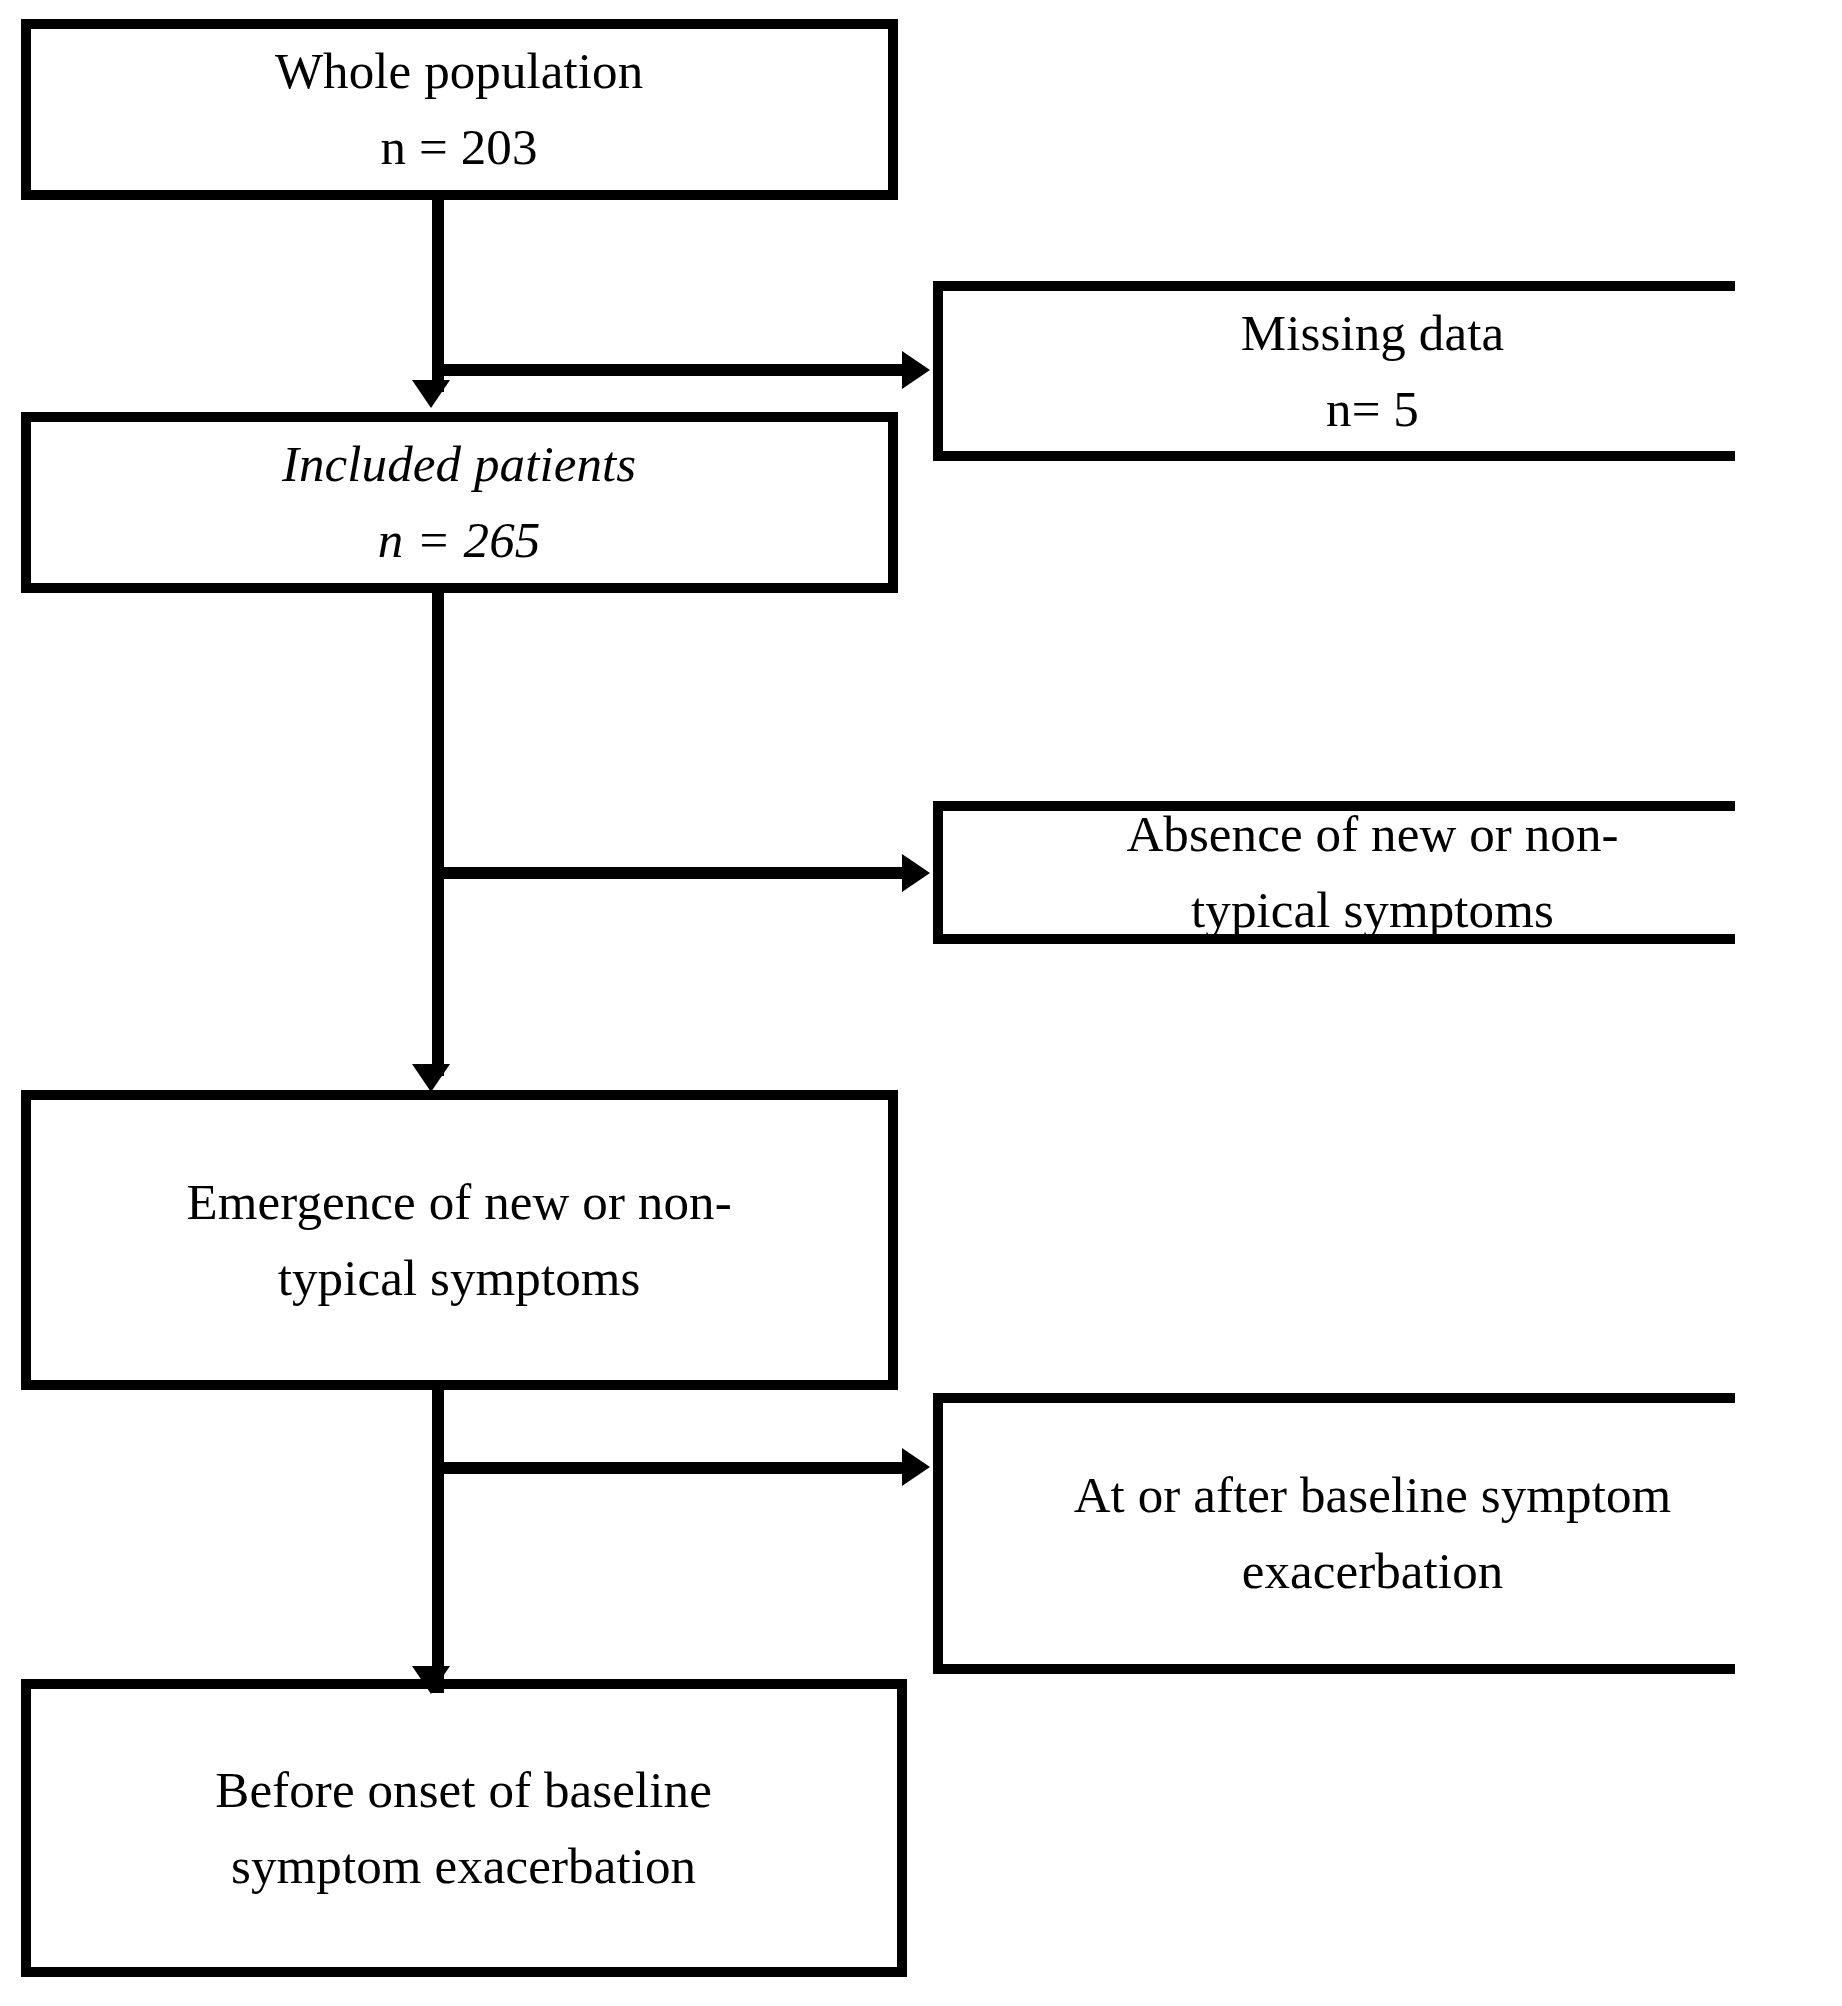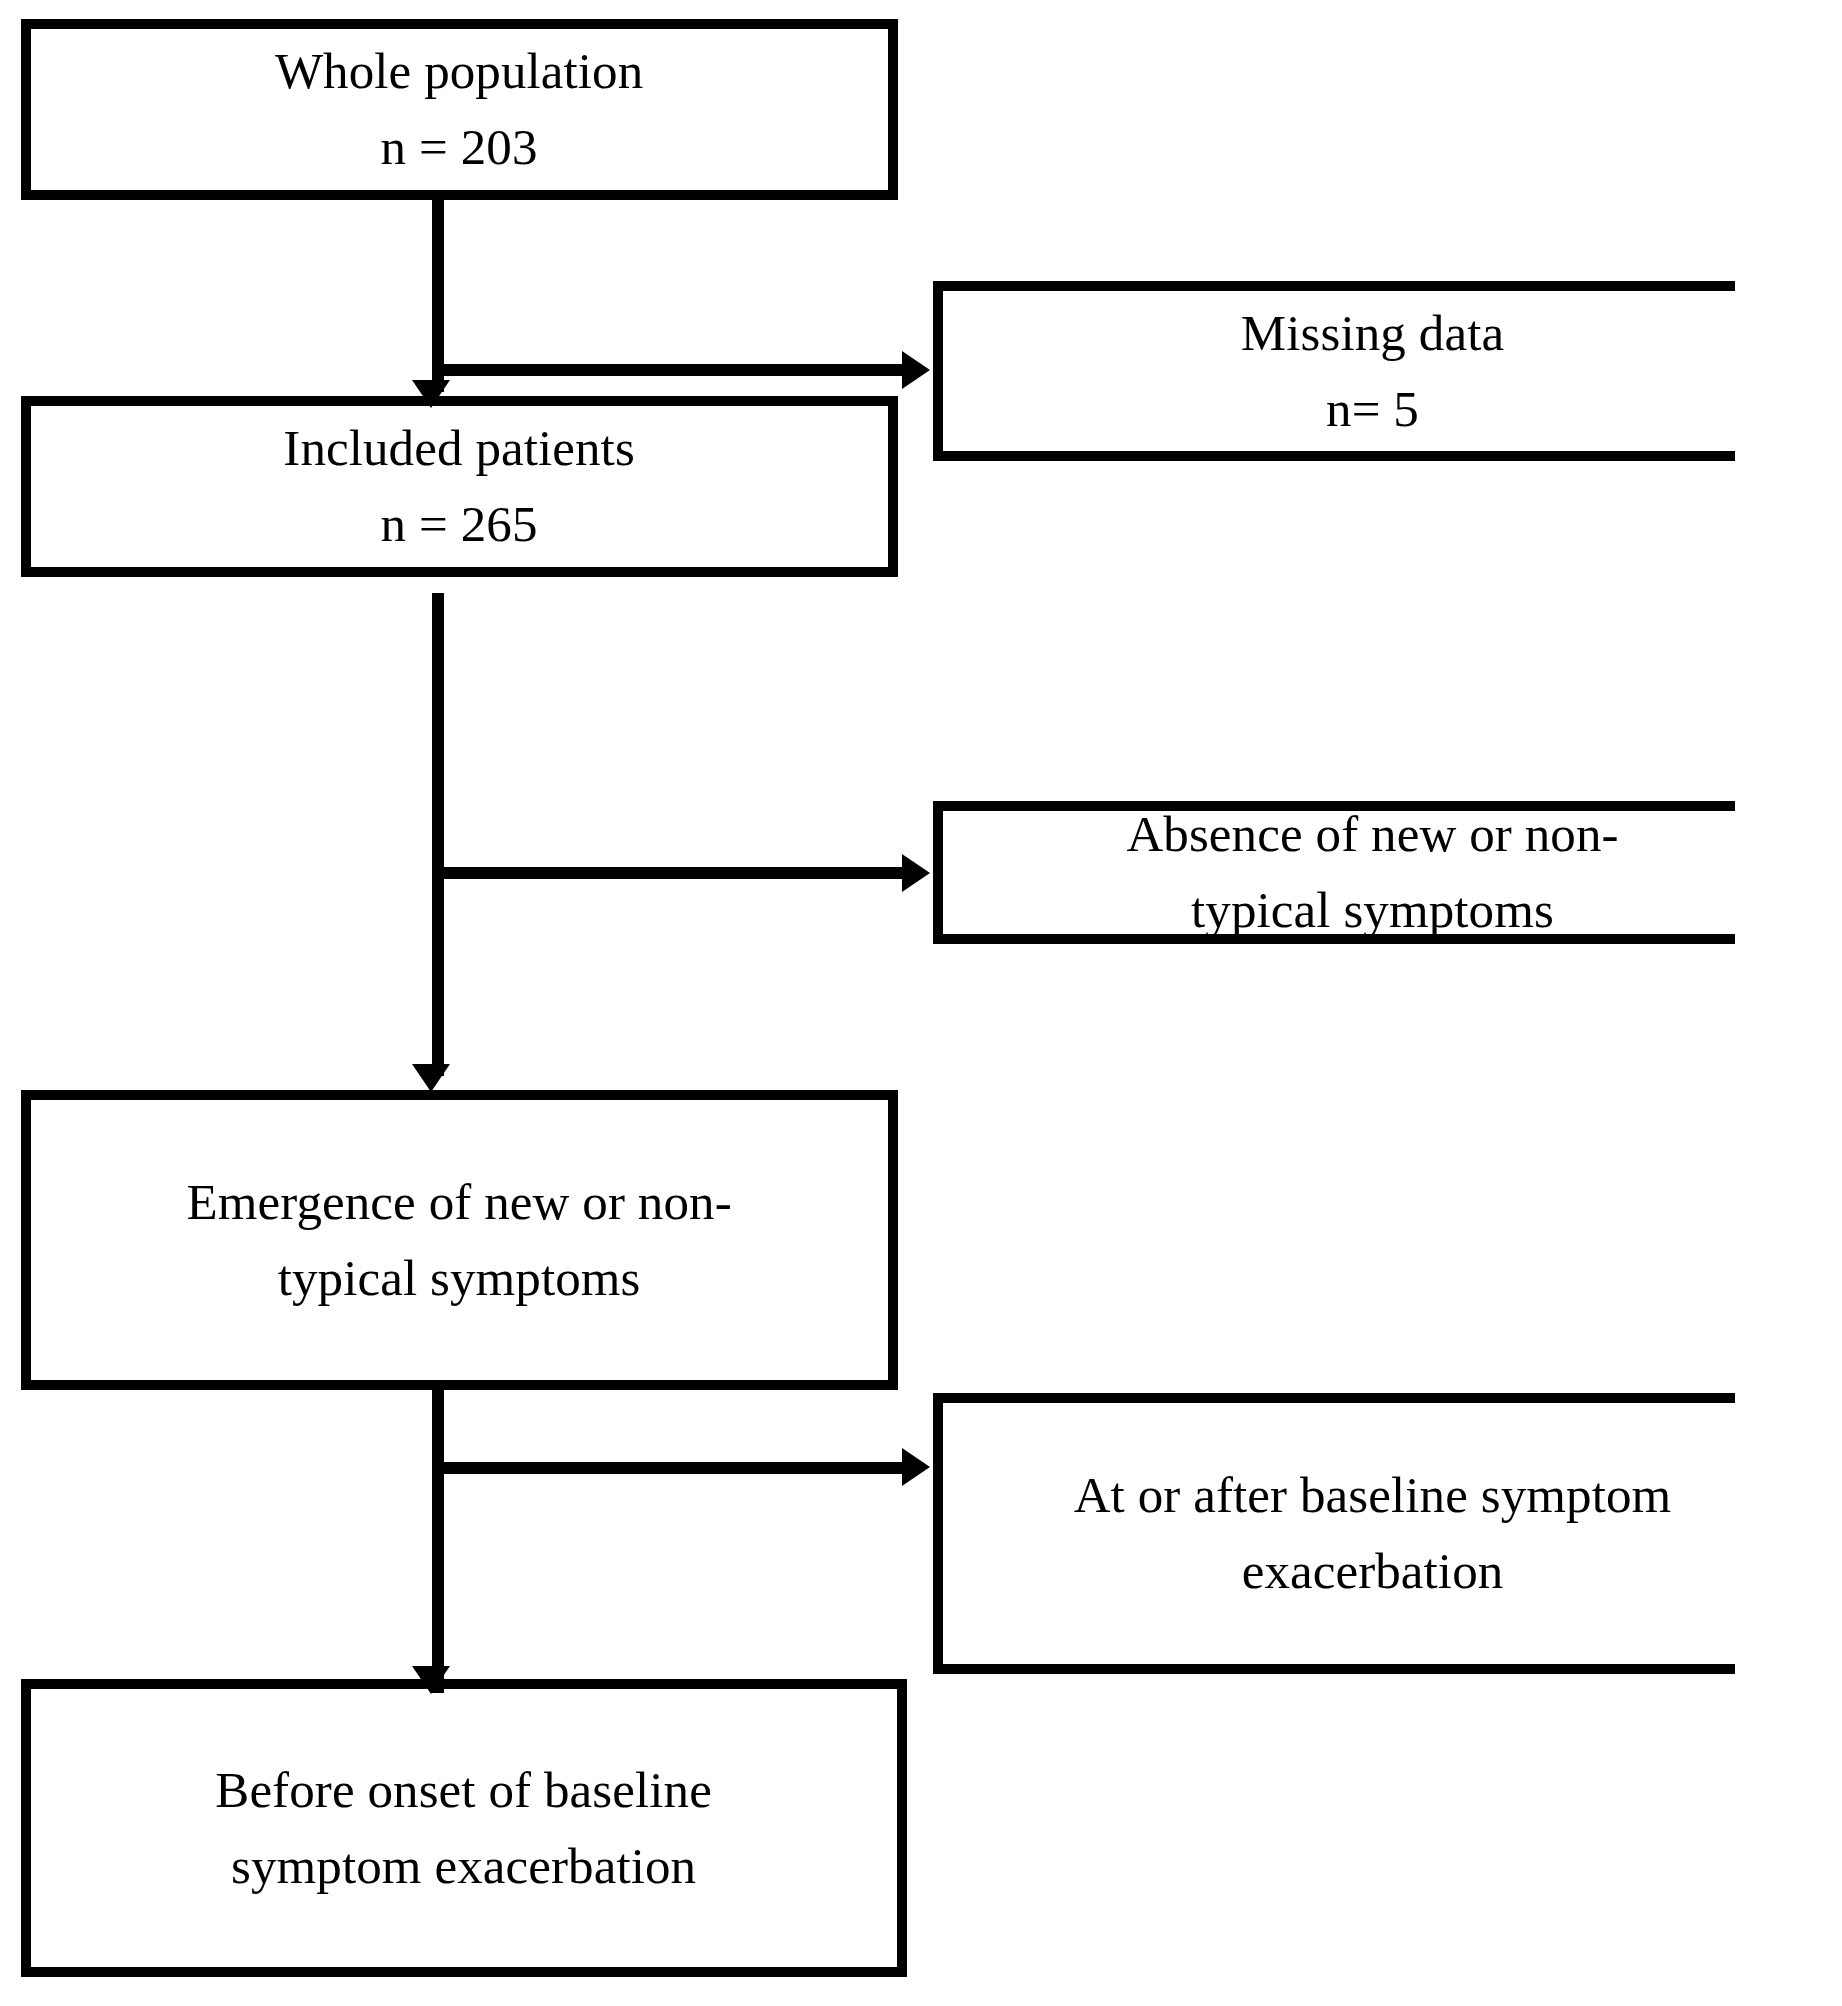--- a/index.html
+++ b/index.html
@@ -41,21 +41,21 @@
     margin-top: 25px;
   }
   
   .node-box.wrap .node-line {
     white-space: normal;
   }
 
   
   #box-whole-population { left: 20.6px;  top: 19px;   width: 877px; height: 181px; }
   #box-missing-data     { left: 933px; top: 281px;  width: 879px; height: 180px; font-family: Liberation Serif, serif; }
-  #box-included         { left: 20.6px;  top: 396px;  width: 877px; height: 181px; }
+  #box-included         { left: 20.6px;  top: 412px;  width: 877px; height: 181px; font-style: italic; }
   #box-absence          { left: 933px; top: 801px;  width: 879px; height: 143px;
                           padding: 0 43px; }
   #box-emergence        { left: 20.6px;  top: 1090px; width: 877px; height: 300px;
                           padding: 8px 60px; }
   #box-at-or-after      { left: 933px; top: 1393px; width: 879px; height: 281px;
                           padding: 0 43px; }
   #box-before-onset     { left: 20.6px;  top: 1679px; width: 886px; height: 298px;
                           padding: 0 60px; }
 
   

